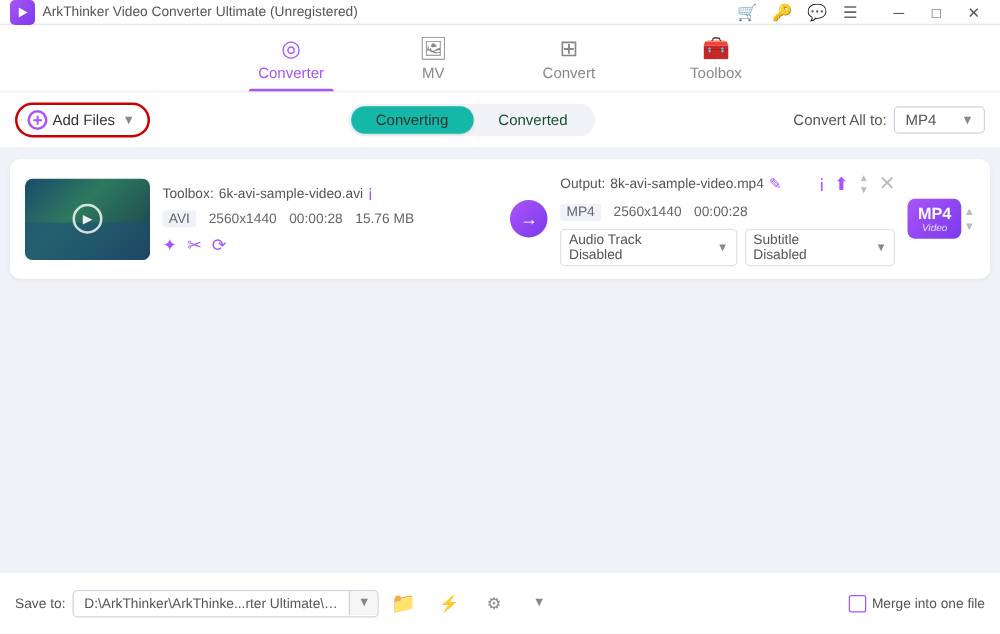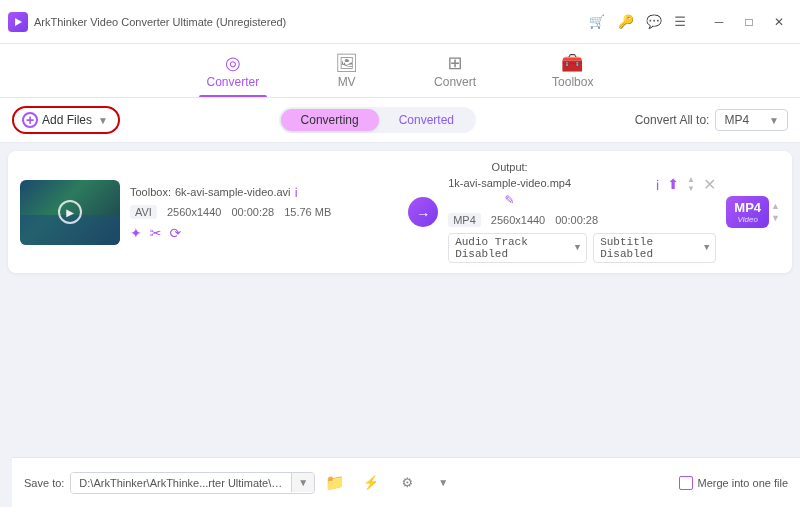--- a/index.html
+++ b/index.html
@@ -9,21 +9,21 @@
       width: 800px;
       height: 507px;
       overflow: hidden;
       display: flex;
       flex-direction: column;
     }
 
     
     .title-bar {
       background: #fff;
-      height: 44px;
+      height: 20px;
       display: flex;
       align-items: center;
       justify-content: space-between;
       padding: 0 8px;
       border-bottom: 1px solid #e5e7ef;
     }
     .title-bar-left {
       display: flex;
       align-items: center;
       gap: 6px;
@@ -153,24 +153,24 @@
       display: flex;
       background: #f0f2f8;
       border-radius: 20px;
       padding: 2px;
     }
     .status-tab {
       padding: 4px 20px;
       border-radius: 18px;
       font-size: 12px;
       cursor: pointer;
-      color: #8b5cf6;
+      color: #14532d;
     }
     .status-tab.active {
-      background: #f0abfc;
+      background: #14b8a6;
       color: #333;
       font-weight: 500;
       box-shadow: 0 1px 3px rgba(0,0,0,0.1);
     }
 
     
     .convert-all-to {
       display: flex;
       align-items: center;
       gap: 6px;
@@ -307,21 +307,20 @@
       align-items: center;
       justify-content: space-between;
       margin-bottom: 6px;
     }
     .output-filename {
       display: flex;
       align-items: center;
       gap: 4px;
       font-size: 11px;
       color: #555;
-      flex-direction: column;
     }
     .output-filename .edit-icon {
       color: #a855f7;
       font-size: 12px;
       cursor: pointer;
     }
     .output-header-right {
       display: flex;
       align-items: center;
       gap: 8px;
@@ -370,21 +369,20 @@
       display: flex;
       align-items: center;
       border: 1px solid #e0e2ea;
       border-radius: 4px;
       padding: 2px 6px;
       font-size: 11px;
       background: #fff;
       cursor: pointer;
       gap: 19px;
       color: #555;
-      font-family: Liberation Mono, monospace;
     }
     .output-select .sel-arrow { color: #888; font-size: 9px; }
 
     
     .format-badge-box {
       display: flex;
       flex-direction: column;
       align-items: center;
       background: linear-gradient(135deg, #a855f7, #7c3aed);
       border-radius: 6px;
@@ -411,21 +409,20 @@
 
     
     .bottom-bar {
       background: #fff;
       border-top: 1px solid #e5e7ef;
       display: flex;
       align-items: center;
       justify-content: space-between;
       padding: 8px 12px;
       height: 50px;
-      margin-left: 12px;
     }
     .bottom-left {
       display: flex;
       align-items: center;
       gap: 6px;
       font-size: 11px;
       color: #555;
     }
     .save-path {
       display: flex;
@@ -592,21 +589,21 @@
     </div>
 
     <div class="arrow-section">
       <div class="arrow-icon">→</div>
     </div>
 
     <div class="output-section">
       <div class="output-header">
         <div class="output-filename">
           <span>Output:</span>
-          <span>1k-avi-sample-video.mp4</span>
+          <span>8k-avi-sample-video.mp4</span>
           <span class="edit-icon">✎</span>
         </div>
         <div class="output-header-right">
           <span class="header-action-icon">ℹ</span>
           <span class="header-action-icon">⬆</span>
           <div class="scroll-btns">
             <span class="scroll-btn">▲</span>
             <span class="scroll-btn">▼</span>
           </div>
           <span class="close-btn-item">✕</span>

